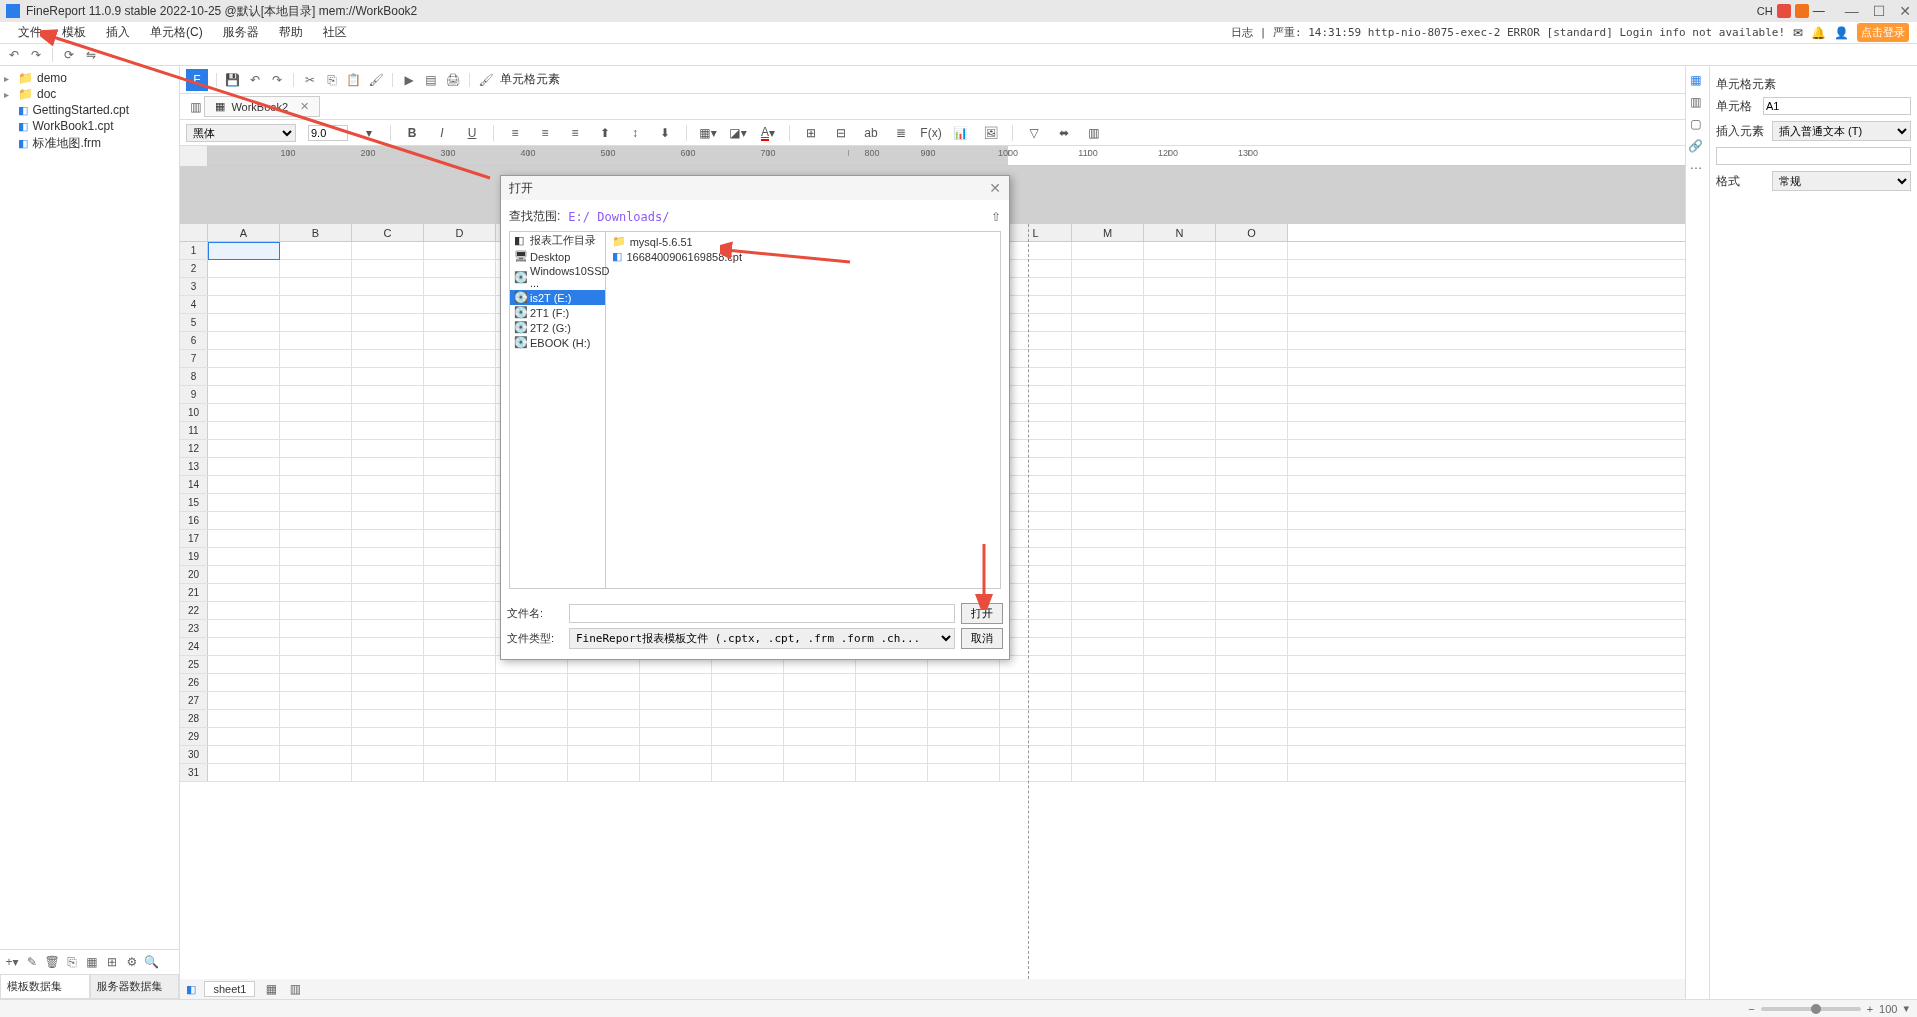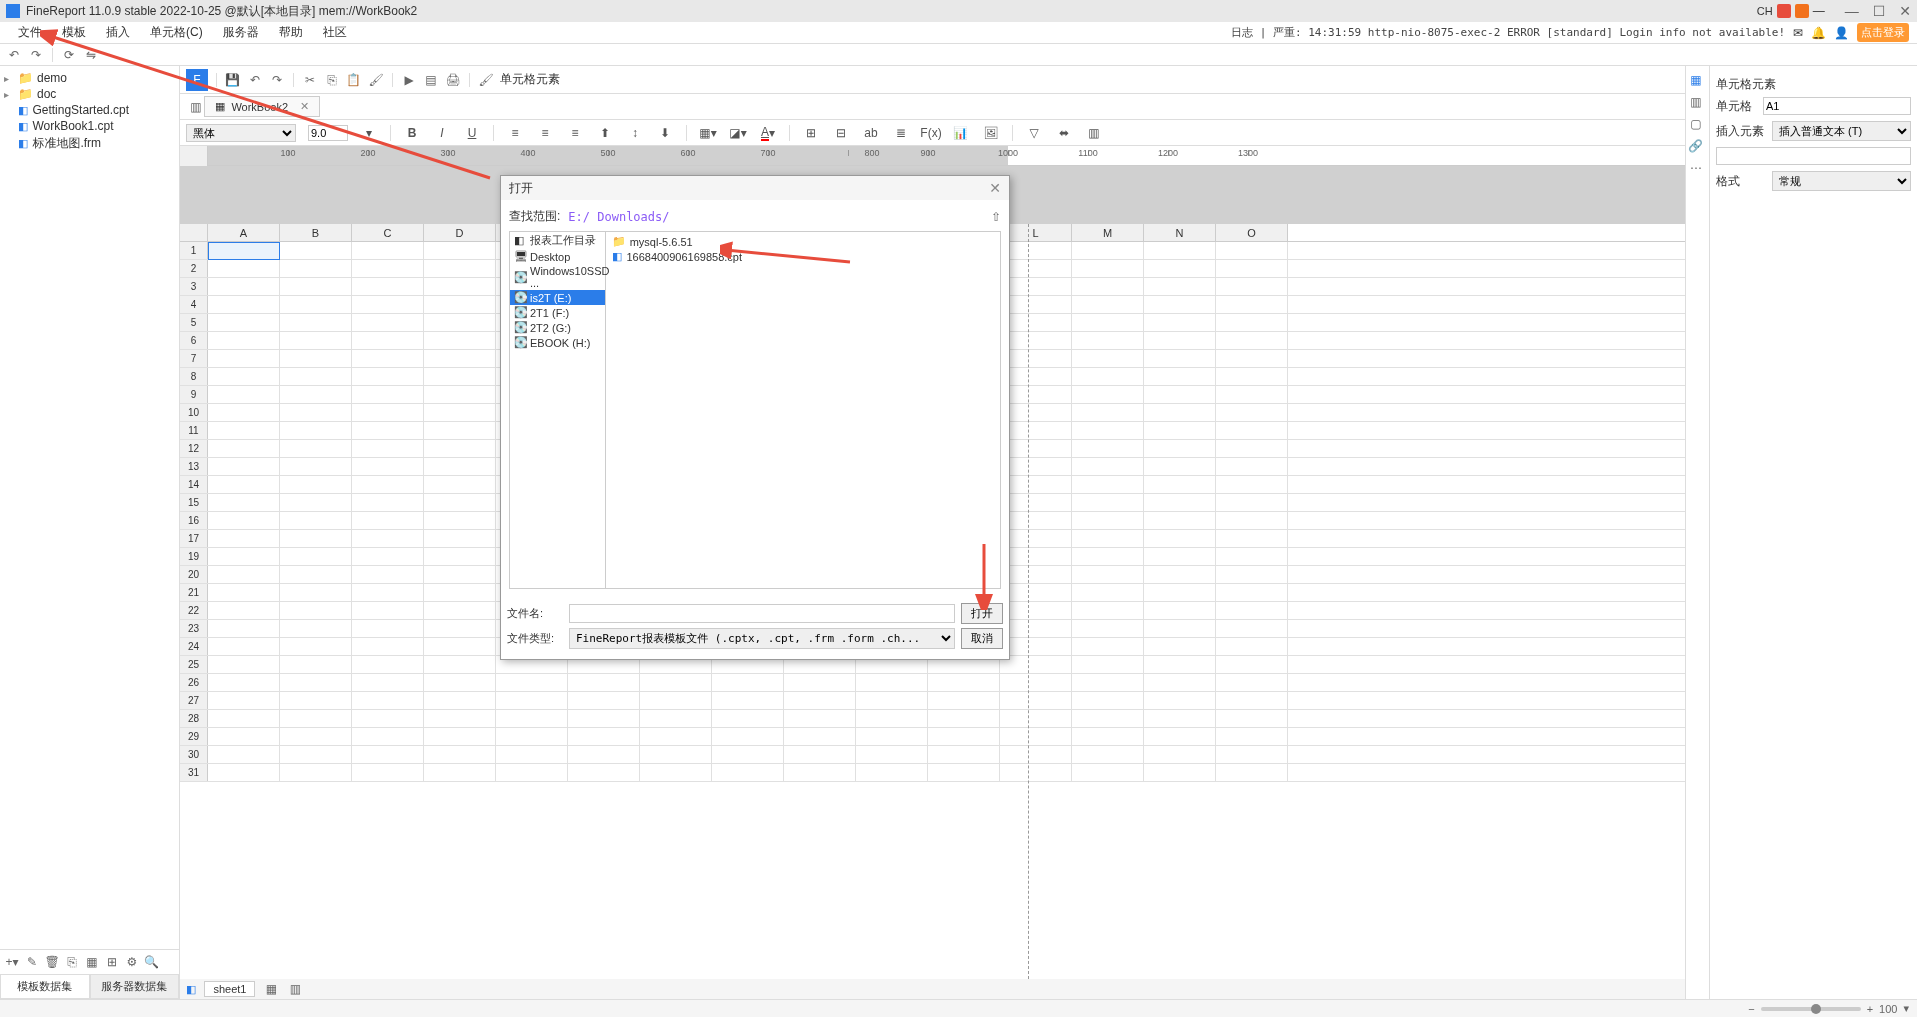--- a/index.html
+++ b/index.html
@@ -34,21 +34,21 @@
 .left-panel { width: 180px; background: #fff; border-right: 1px solid #ddd; display: flex; flex-direction: column; }
 .tree { flex: 1; padding: 4px; font-size: 12px; }
 .tree .tree-item { display: flex; align-items: center; padding: 1px 0; gap: 4px; }
 .tree .folder-icon { color: #f0ad4e; font-size: 12px; }
 .tree .file-icon { color: #2b7de9; font-size: 11px; }
 .tree .indent { padding-left: 14px; }
 .tree .arrow { font-size: 10px; color: #888; display: inline-block; width: 10px; }
 
 .ds-toolbar { display:flex; gap:4px; padding:4px; border-top:1px solid #ddd; }
 .ds-tabs { display: flex; }
-.ds-tab { flex:1; padding: 4px 6px; text-align:center; font-size:11px; background:#eee; cursor:pointer; border:1px solid #ddd;}
+.ds-tab { flex:1; padding: 4px 6px; text-align:left; font-size:11px; background:#eee; cursor:pointer; border:1px solid #ddd;}
 .ds-tab.active { background:#fff; }
 
 .center { flex: 1; display: flex; flex-direction: column; background: #f5f5f5; }
 .doc-toolbar { height: 28px; background: #fff; display: flex; align-items: center; border-bottom: 1px solid #ddd; padding: 0 6px; gap: 6px; }
 .doc-tabs { height: 26px; background: #fff; display: flex; align-items: center; border-bottom: 1px solid #ddd; padding-left: 8px; }
 .doc-tab { display:flex; align-items:center; gap:6px; padding:3px 10px; border:1px solid #ccc; background:#f9f9f9; font-family:monospace; font-size:11px;}
 .doc-tab .close { color:#888; cursor:pointer; margin-left:6px;}
 
 .format-bar { height: 26px; background: #fff; display: flex; align-items: center; gap: 12px; padding: 0 6px; border-bottom: 1px solid #ddd; font-size: 12px; }
 .format-bar select, .format-bar input { font-size:11px; padding:1px 2px; border:1px solid #ccc;}

